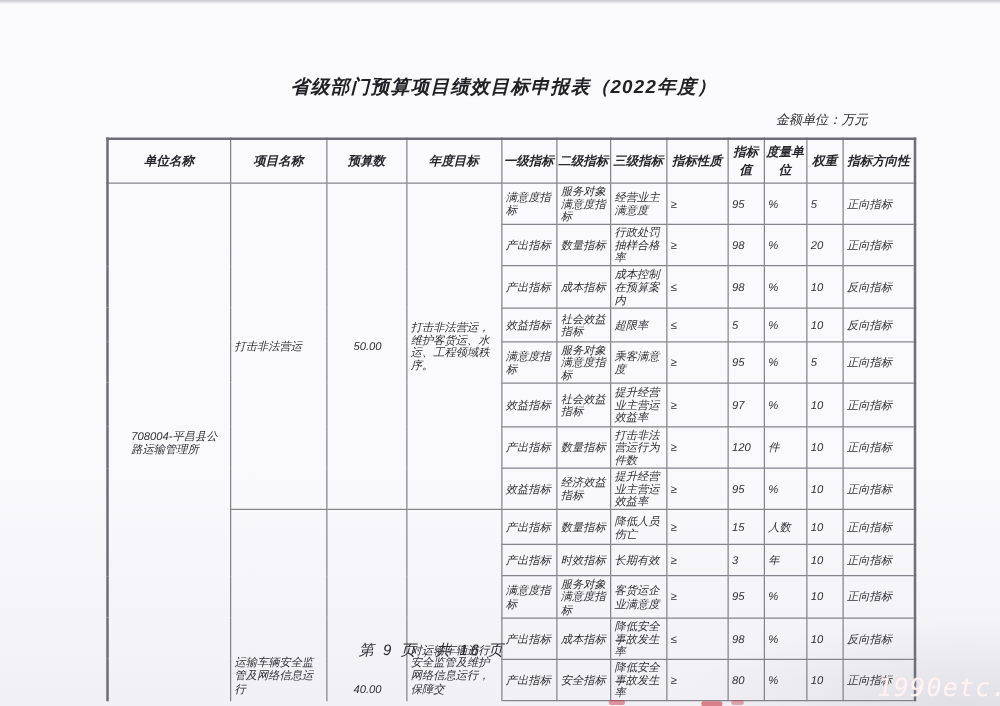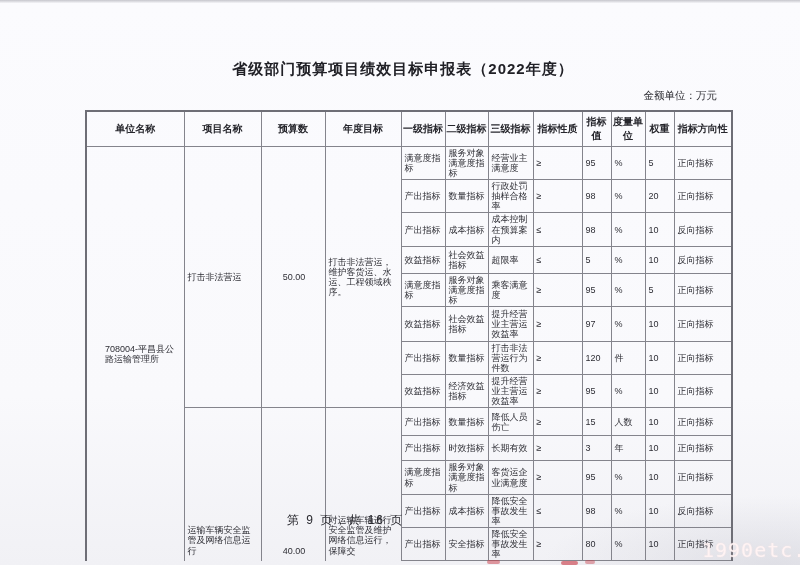--- a/index.html
+++ b/index.html
@@ -4,35 +4,36 @@
 <style>
   html,body{margin:0;padding:0;}
   body{
     width:800px;height:565px;overflow:hidden;
     background:#f6f6f9;
     font-family:"Liberation Sans",sans-serif;
   }
   .page{
     position:relative;width:800px;height:565px;overflow:hidden;
     background:linear-gradient(180deg,#fbfbfe 0%,#f9f9fc 70%,#f1f1f5 100%);
+    font-style:italic;
   }
   .scan-edge-top{
     position:absolute;top:0;left:0;width:800px;height:3px;
     background:linear-gradient(180deg,#c6c6cc,#f4f4f8);
   }
   .shade-br{
     position:absolute;right:0;bottom:0;width:260px;height:70px;
     background:radial-gradient(ellipse at 90% 100%,rgba(196,196,206,0.40),rgba(196,196,206,0) 70%);
   }
   .title{
     position:absolute;top:60px;left:0;width:806px;text-align:center;
     font-size:15px;font-weight:bold;color:#202026;letter-spacing:1px;
   }
   .amount-unit{
-    position:absolute;top:89px;left:417px;width:300px;text-align:right;
+    position:absolute;top:89px;left:394px;width:300px;text-align:right;
     font-size:10.5px;color:#2a2a30;
   }
   table.report{
     position:absolute;left:85px;top:110px;width:648px;
     border-collapse:collapse;table-layout:fixed;
     border:2px solid #6e6e76;border-bottom:none;
     background:transparent;
   }
   .report th{
     border:1px solid #84848c;

